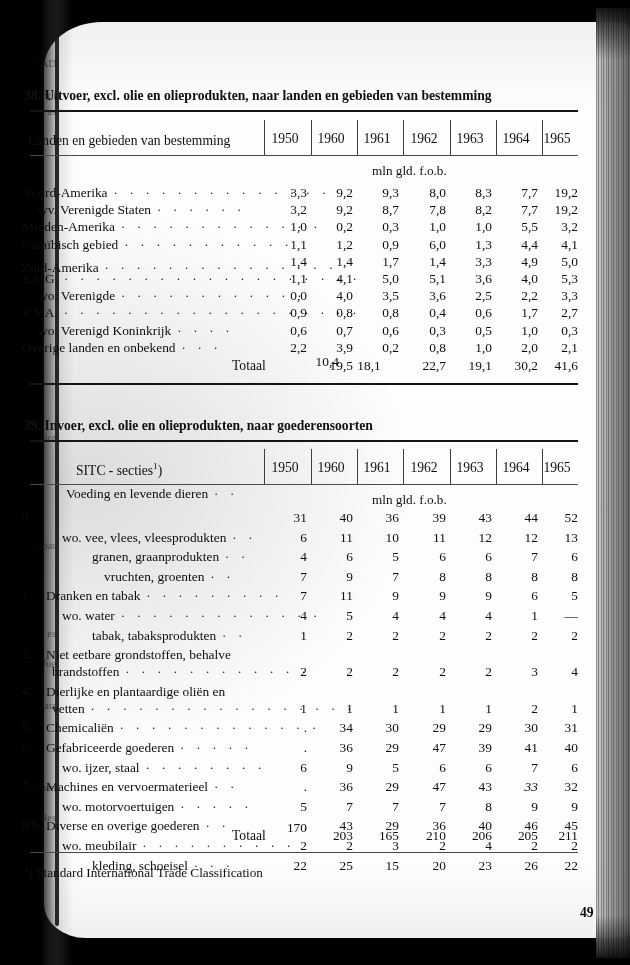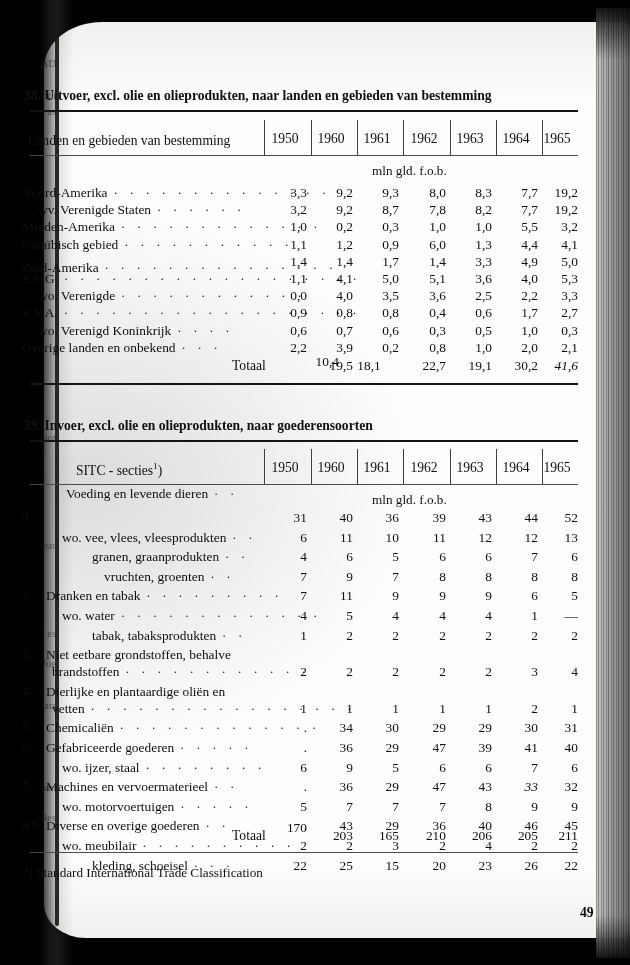--- a/index.html
+++ b/index.html
@@ -358,21 +358,21 @@
       </div>
 
     <div class="totaal" style="left:232px; top:358px;">Totaal</div>
     <div id="t38-total">
         <div class="num" style="left: 247px; top: 354px; width: 60px; padding-left: 32px;">10,4</div>
         <div class="num" style="left: 293px; top: 358px; width: 60px;">19,5</div>
         <div class="num" style="left: 339px; top: 358px; width: 60px; text-align: center;">18,1</div>
         <div class="num" style="left: 386px; top: 358px; width: 60px;">22,7</div>
         <div class="num" style="left: 432px; top: 358px; width: 60px;">19,1</div>
         <div class="num" style="left: 478px; top: 358px; width: 60px;">30,2</div>
-        <div class="num" style="left: 518px; top: 358px; width: 60px; font-style: italic;">41,6</div>
+        <div class="num" style="left: 518px; top: 358px; width: 60px;">41,6</div>
       </div>
 
     <div class="rule thick" style="left:30px; top:383px; width:548px;"></div>
 
     <div class="txt tbl-caption" style="left:24px; top:418px;">
       <span class="tbl-num">39.</span>
       <span>Invoer, excl. olie en olieprodukten, naar goederensoorten</span>
     </div>
 
     <div class="rule thick" style="left:30px; top:440px; width:548px;"></div>

